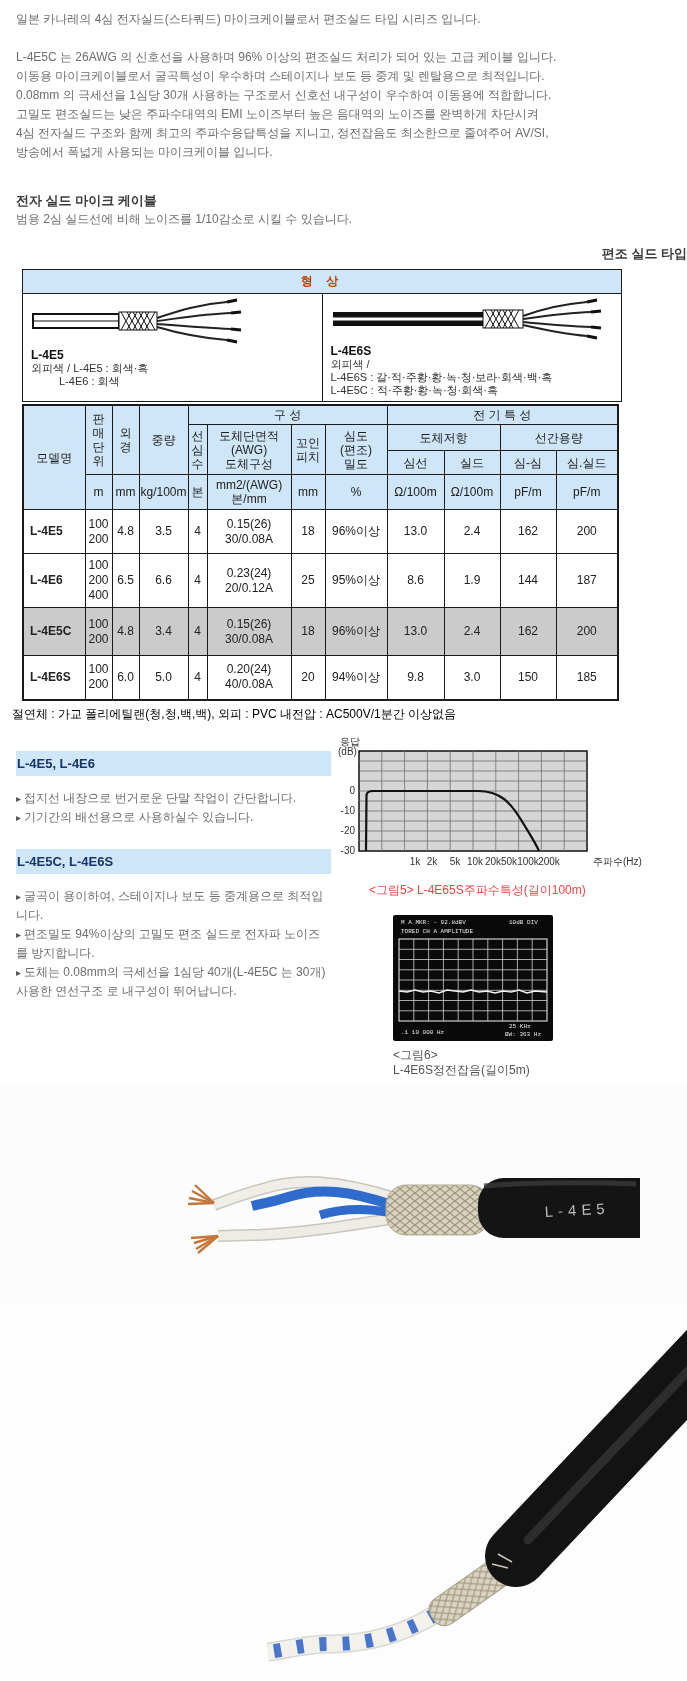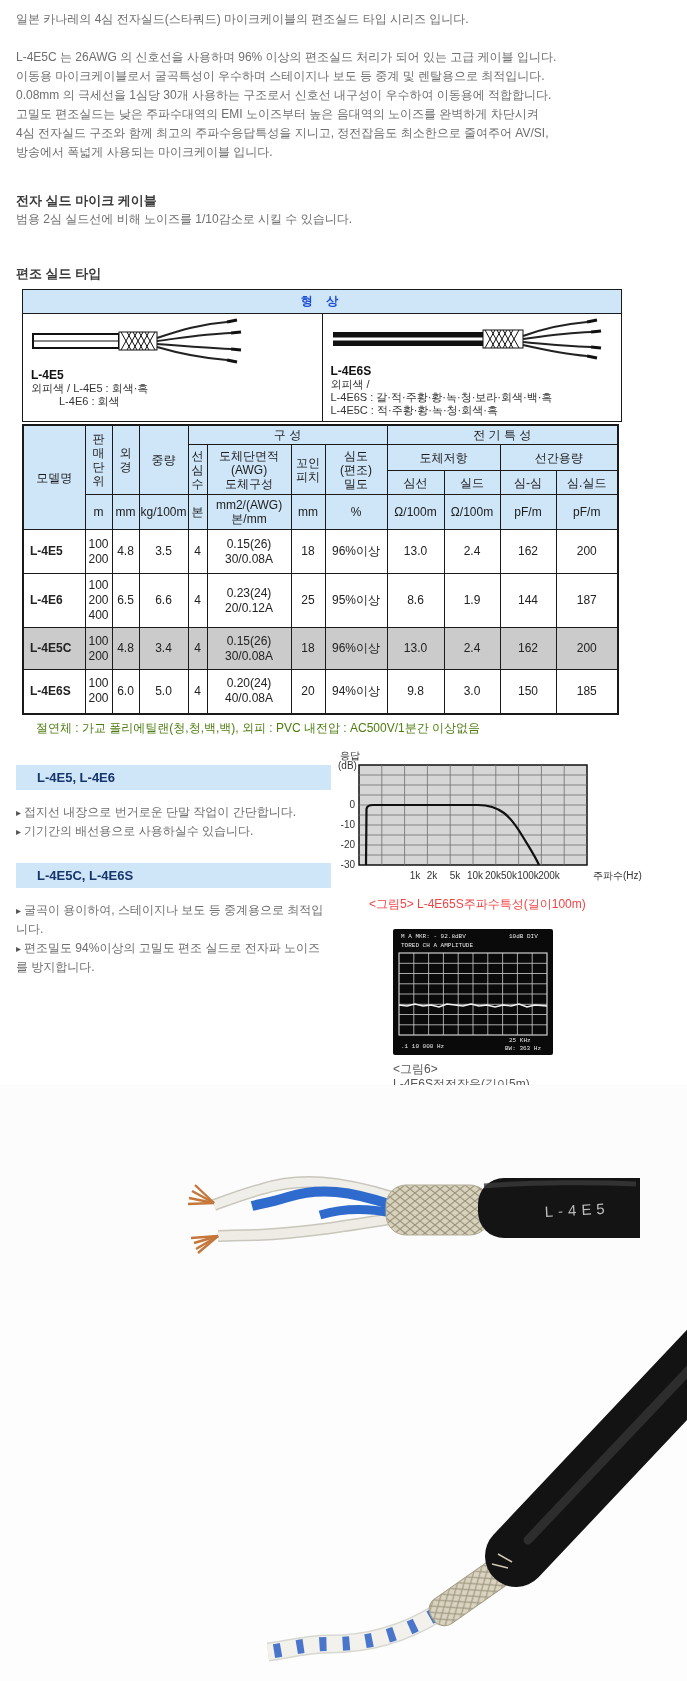--- a/index.html
+++ b/index.html
@@ -5,70 +5,70 @@
   html,body{margin:0;padding:0;background:#fff;}
   .page{position:relative;width:687px;height:1681px;background:#fff;overflow:hidden;
         font-family:"Liberation Sans","DejaVu Sans",sans-serif;color:#6e6e6e;font-size:12px;}
   .pre{white-space:pre-line;}
   .body-text{margin:0 0 0 16px;line-height:19px;}
   .p1{margin-top:10px;}
   .p2{margin-top:19px;}
   .sec-head{margin:0 0 0 16px;font-size:13px;font-weight:bold;color:#3a3a3a;}
   .h1{margin-top:30px;}
   .h1sub{}
-  .h2{margin-top:36px;}
+  .h2{margin-top:16px;text-align:right;}
 
   
   .shape-table{border-collapse:collapse;margin:6px 0 0 22px;width:600px;table-layout:fixed;}
   .shape-table th{background:#cfe5f8;border:1px solid #1a1a1a;height:21px;font-size:12px;
-                  color:#1d4ed8;font-weight:bold;letter-spacing:5px;}
+                  color:#c2410c;font-weight:bold;letter-spacing:5px;}
   .shape-table td{border:1px solid #1a1a1a;vertical-align:top;padding:4px 8px;height:76px;}
   .shape-model{font-weight:bold;font-size:12px;color:#111;margin-top:1px;}
   .shape-line{font-size:11px;color:#333;line-height:13px;}
   .indent{margin-left:28px;}
 
   
   .spec-table{border-collapse:collapse;margin:2px 0 0 22px;table-layout:fixed;border:2px solid #1a1a1a;}
   .spec-table th,.spec-table td{border:1px solid #1a1a1a;text-align:center;vertical-align:middle;
        font-size:12px;white-space:pre-line;padding:2px 1px;}
   .spec-table th{background:#cfe5f8;font-weight:normal;color:#1c1c1c;line-height:14px;}
   .spec-table td{color:#222;line-height:15px;background:#fff;}
   .vtxt{font-size:11px;line-height:12px;}
   .units th{height:30px;}
   .model-cell{font-weight:bold;font-size:13px;text-align:left !important;padding-left:6px !important;}
   .sales{font-size:11px;line-height:12px;}
   tr.hl td{background:#cbcbcb;}
-  .r1{height:44px;} .r2{height:54px;} .r3{height:42px;} .r4{height:44px;}
-
-  .note{margin:5px 0 0 36px;font-size:12px;color:#4d7c0f;}
+  .r1{height:44px;} .r2{height:54px;} .r3{height:48px;} .r4{height:44px;}
+
+  .note{margin:5px 0 0 12px;font-size:12px;color:#000000;}
 
   
   .two-col{display:flex;margin:12px 0 0 16px;align-items:flex-start;}
   .left-col{width:315px;padding-top:16px;}
   .right-col{flex:1;margin-left:4px;}
   .bar{height:25px;line-height:25px;background:#cfe5f8;color:#16356b;font-weight:bold;
-       font-size:13px;padding-left:21px;}
+       font-size:13px;padding-left:1px;}
   .bar2{margin-top:22px;}
   .bullets{margin-top:13px;line-height:19px;color:#6e6e6e;}
   .bullet{margin:0;}
   .b-icon{font-size:10px;color:#555;margin-right:3px;}
   .fig-caption{font-size:12px;color:#ef4444;margin:4px 0 0 34px;}
   .scope-wrap{margin:16px 0 0 58px;width:160px;}
   .scope-caption{font-size:12px;color:#555;line-height:15px;margin-top:4px;}
 
   .photo{position:absolute;left:0;width:687px;}
   .photo1{top:1085px;height:235px;}
   .photo2{top:1300px;height:381px;}
 </style>
 </head>
 <body>
 
 <div class="page">
 
-  <p class="body-text p1">일본 카나레의 4심 전자실드(스타쿼드) 마이크케이블의 편조실드 타입 시리즈 입니다.</p>
+  <p class="body-text p1">일본 카나레의 4심 전자실드(스타쿼드) 마이크케이블로서 편조실드 타입 시리즈 입니다.</p>
   <p class="body-text p2 pre">L-4E5C 는 26AWG 의 신호선을 사용하며 96% 이상의 편조실드 처리가 되어 있는 고급 케이블 입니다.
 이동용 마이크케이블로서 굴곡특성이 우수하며 스테이지나 보도 등 중계 및 렌탈용으로 최적입니다.
 0.08mm 의 극세선을 1심당 30개 사용하는 구조로서 신호선 내구성이 우수하여 이동용에 적합합니다.
 고밀도 편조실드는 낮은 주파수대역의 EMI 노이즈부터 높은 음대역의 노이즈를 완벽하게 차단시켜
 4심 전자실드 구조와 함께 최고의 주파수응답특성을 지니고, 정전잡음도 최소한으로 줄여주어 AV/SI,
 방송에서 폭넓게 사용되는 마이크케이블 입니다.</p>
 
   <div class="sec-head h1">전자 실드 마이크 케이블</div>
   <p class="body-text h1sub">범용 2심 실드선에 비해 노이즈를 1/10감소로 시킬 수 있습니다.</p>
 
@@ -274,20 +274,21 @@
     <div class="left-col">
       <div class="bar">L-4E5, L-4E6</div>
       <div class="bullets">
         <div class="bullet"><span class="b-icon">▸</span><span>접지선 내장으로 번거로운 단말 작업이 간단합니다.</span></div>
         <div class="bullet"><span class="b-icon">▸</span><span>기기간의 배선용으로 사용하실수 있습니다.</span></div>
       </div>
       <div class="bar bar2">L-4E5C, L-4E6S</div>
       <div class="bullets">
         <div class="bullet"><span class="b-icon">▸</span><span>굴곡이 용이하여, 스테이지나 보도 등 중계용으로 최적입니다.</span></div>
         <div class="bullet"><span class="b-icon">▸</span><span>편조밀도 94%이상의 고밀도 편조 실드로 전자파 노이즈를 방지합니다.</span></div>
+        <div class="bullet"><span class="b-icon">▸</span><span>도체는 0.08mm의 극세선을 1심당 40개(L-4E5C 는 30개) 사용한 연선구조 로 내구성이 뛰어납니다.</span></div>
       </div>
     </div>
 
     <div class="right-col">
       <svg width="312" height="140" viewBox="0 0 312 140">
         <text x="5" y="10" font-size="10" fill="#333">응답</text>
         <text x="3" y="20" font-size="10" fill="#333">(dB)</text>
         <rect x="24" y="16" width="228" height="100" fill="#d6d6d6" stroke="#111" stroke-width="1.5"></rect>
         <path stroke="#6f6f6f" stroke-width="0.8" fill="none" d="M46.8,16 V116 M69.6,16 V116 M92.4,16 V116 M115.2,16 V116 M138,16 V116 M160.8,16 V116 M183.6,16 V116 M206.4,16 V116 M229.2,16 V116 M24,26 H252 M24,36 H252 M24,46 H252 M24,56 H252 M24,66 H252 M24,76 H252 M24,86 H252 M24,96 H252 M24,106 H252"></path>
         <path fill="none" stroke="#111" stroke-width="2.2" d="M31,116 L31.5,60 Q32,56 38,56 L143,56 C153,56 161,58 169,64 C177,70 182,78 188,88 C194,98 200,107 204,116"></path>

